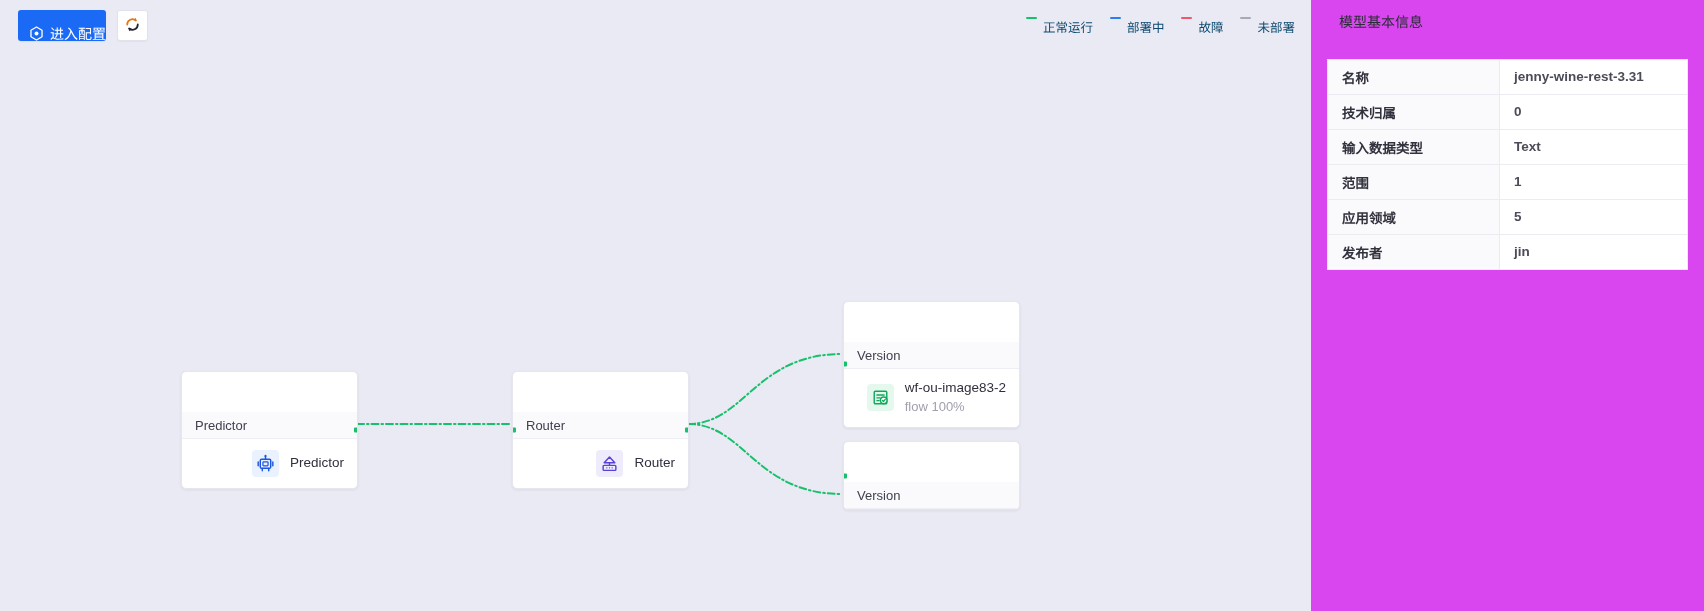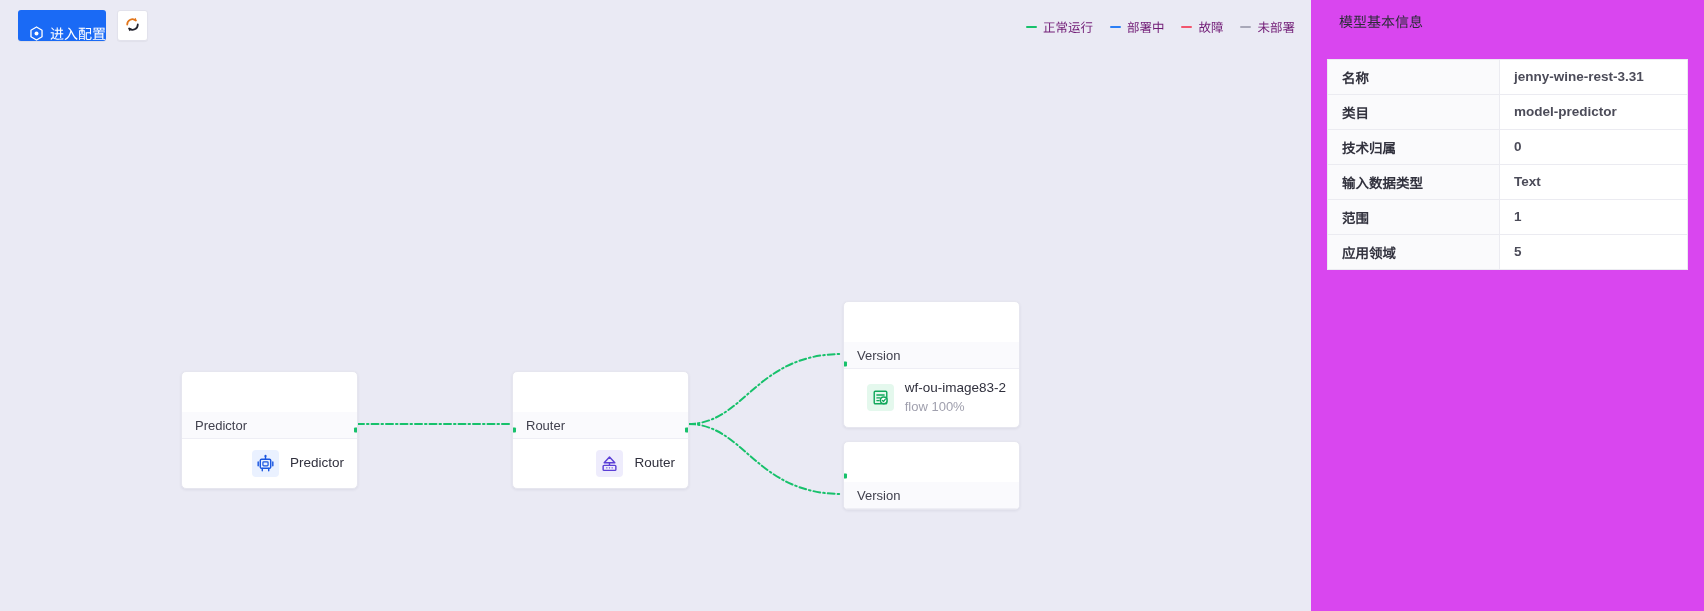--- a/index.html
+++ b/index.html
@@ -80,24 +80,23 @@
     position: absolute;
     right: 16px;
     top: 17px;
     display: flex;
     align-items: center;
     gap: 17px;
     z-index: 20;
   }
   .legend-item {
     display: flex;
-    align-items: center;
     gap: 6px;
     font-size: 12.5px;
-    color: #701a75;
+    color: #0c4a6e;
     white-space: nowrap;
   }
   .legend-dash {
     display: inline-block;
     width: 11px;
     height: 2px;
     border-radius: 1px;
   }
 
   
@@ -364,36 +363,36 @@
   <div class="info-pane">
     <div class="info-title">模型基本信息</div>
 
     <table class="info-table">
       <tbody>
         <tr>
           <td class="k">名称</td>
           <td class="v">jenny-wine-rest-3.31</td>
         </tr>
         <tr>
-          <td class="k">类目</td>
-          <td class="v">model-predictor</td>
-        </tr>
-        <tr>
           <td class="k">技术归属</td>
           <td class="v">0</td>
         </tr>
         <tr>
           <td class="k">输入数据类型</td>
           <td class="v">Text</td>
         </tr>
         <tr>
           <td class="k">范围</td>
           <td class="v">1</td>
         </tr>
         <tr>
           <td class="k">应用领域</td>
           <td class="v">5</td>
+        </tr>
+        <tr>
+          <td class="k">发布者</td>
+          <td class="v">jin</td>
         </tr>
       </tbody>
     </table>
   </div>
 
 </div>
 
 </body></html>

